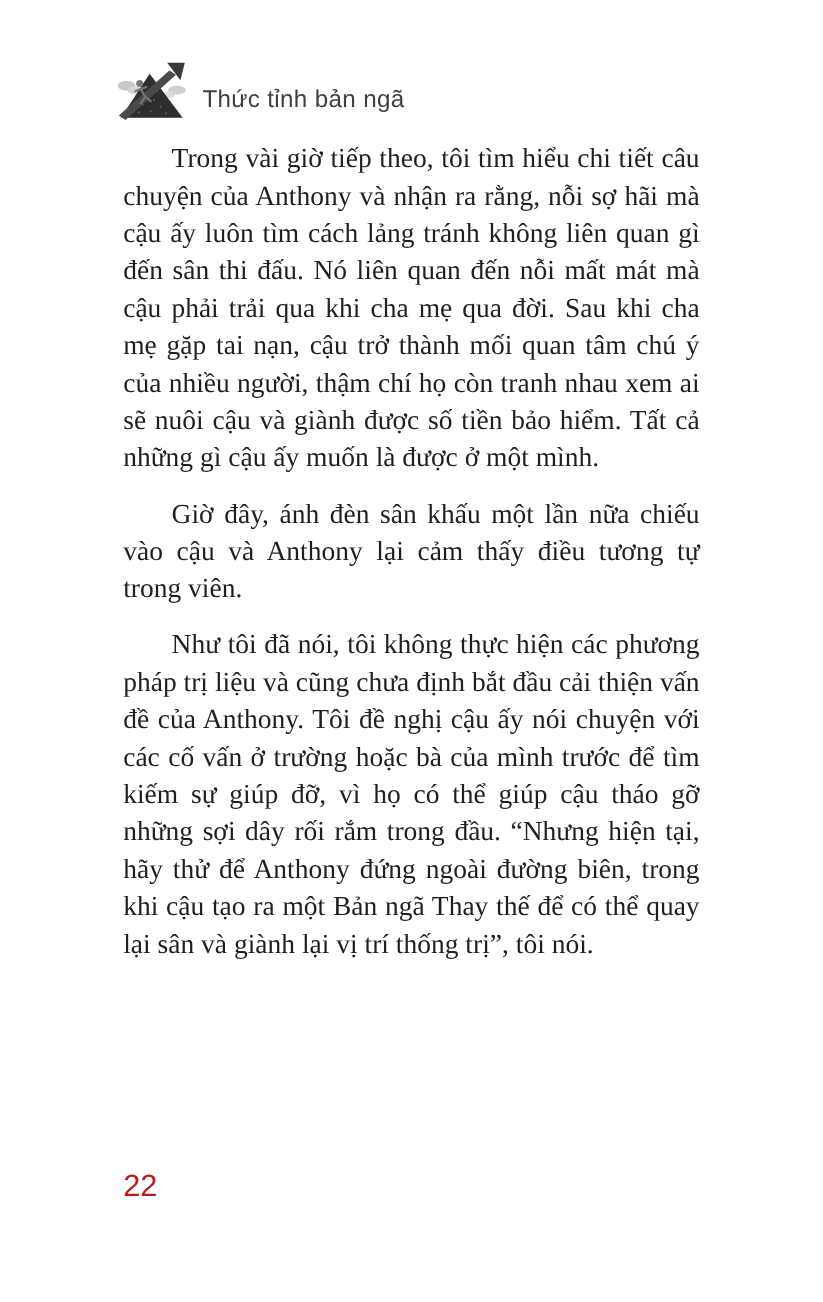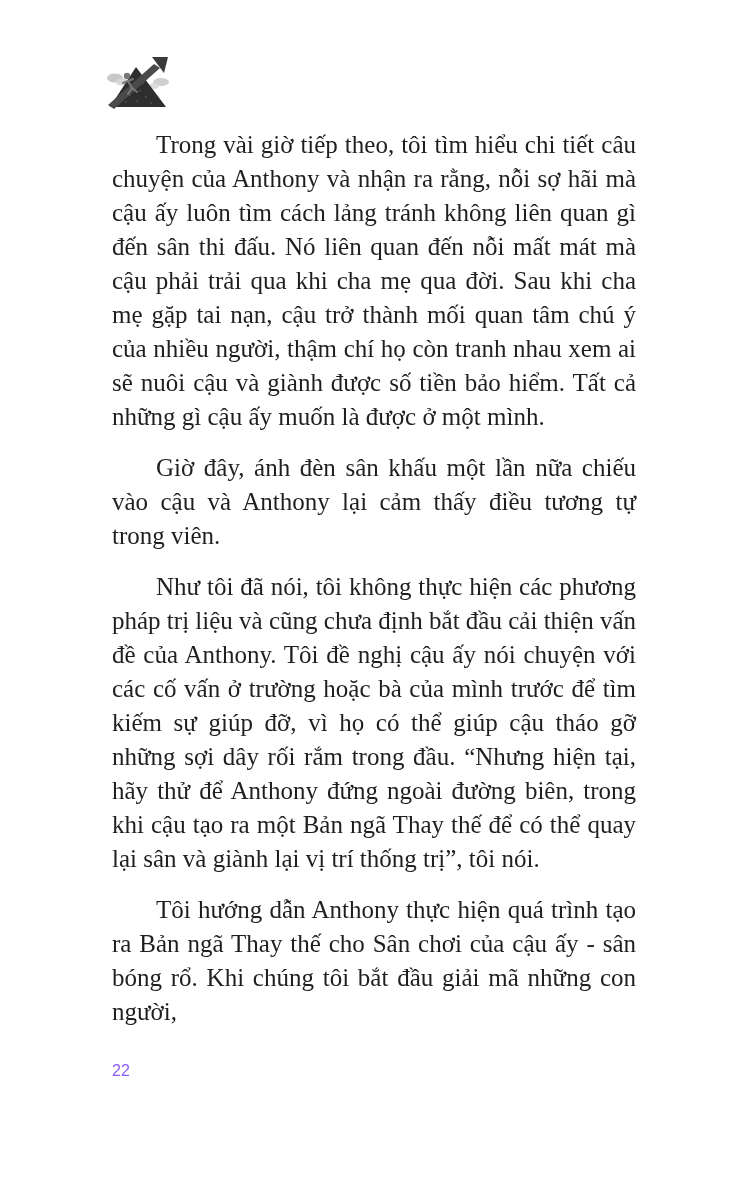--- a/index.html
+++ b/index.html
@@ -52,22 +52,22 @@
   .body-text p.no-indent {
     text-indent: 0;
   }
   .page-footer {
     position: absolute;
     left: 112px;
     top: 1062px;
   }
   .page-number {
     font-family: "Liberation Sans", "DejaVu Sans", sans-serif;
-    font-size: 16px;
-    color: #8b5cf6;
+    font-size: 28px;
+    color: #b91c1c;
     margin-top: 33px;
   }
 </style>
 </head>
 <body>
 
 <div class="page">
 
   <header class="page-header">
     <span class="logo-wrap">
@@ -97,26 +97,26 @@
         <g stroke="#777777" stroke-width="2" stroke-linecap="round" fill="none">
           <line x1="22" y1="26" x2="26" y2="33"></line>
           <line x1="26" y1="33" x2="22" y2="39"></line>
           <line x1="26" y1="33" x2="31" y2="37"></line>
           <line x1="22" y1="26" x2="17" y2="28"></line>
           <line x1="22" y1="26" x2="27" y2="24"></line>
         </g>
         <circle cx="21" cy="21" r="3.2" fill="#777777"></circle>
       </svg>
     </span>
+    <span class="header-title">Thức tỉnh bản ngã</span>
   </header>
 
   <main class="body-text">
     <p>Trong vài giờ tiếp theo, tôi tìm hiểu chi tiết câu chuyện của Anthony và nhận ra rằng, nỗi sợ hãi mà cậu ấy luôn tìm cách lảng tránh không liên quan gì đến sân thi đấu. Nó liên quan đến nỗi mất mát mà cậu phải trải qua khi cha mẹ qua đời. Sau khi cha mẹ gặp tai nạn, cậu trở thành mối quan tâm chú ý của nhiều người, thậm chí họ còn tranh nhau xem ai sẽ nuôi cậu và giành được số tiền bảo hiểm. Tất cả những gì cậu ấy muốn là được ở một mình.</p>
     <p>Giờ đây, ánh đèn sân khấu một lần nữa chiếu vào cậu và Anthony lại cảm thấy điều tương tự trong viên.</p>
     <p>Như tôi đã nói, tôi không thực hiện các phương pháp trị liệu và cũng chưa định bắt đầu cải thiện vấn đề của Anthony. Tôi đề nghị cậu ấy nói chuyện với các cố vấn ở trường hoặc bà của mình trước để tìm kiếm sự giúp đỡ, vì họ có thể giúp cậu tháo gỡ những sợi dây rối rắm trong đầu. “Nhưng hiện tại, hãy thử để Anthony đứng ngoài đường biên, trong khi cậu tạo ra một Bản ngã Thay thế để có thể quay lại sân và giành lại vị trí thống trị”, tôi nói.</p>
-    <p>Tôi hướng dẫn Anthony thực hiện quá trình tạo ra Bản ngã Thay thế cho Sân chơi của cậu ấy - sân bóng rổ. Khi chúng tôi bắt đầu giải mã những con người,</p>
   </main>
 
   <footer class="page-footer">
     <span class="page-number">22</span>
   </footer>
 
 </div>
 
 </body></html>

